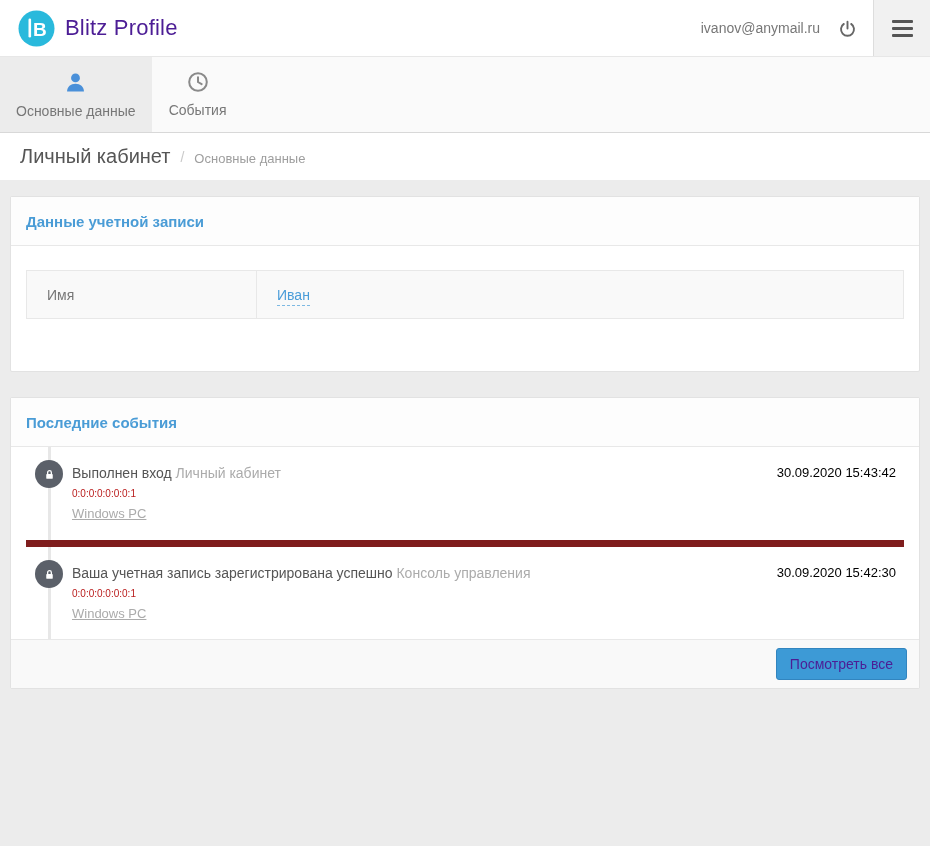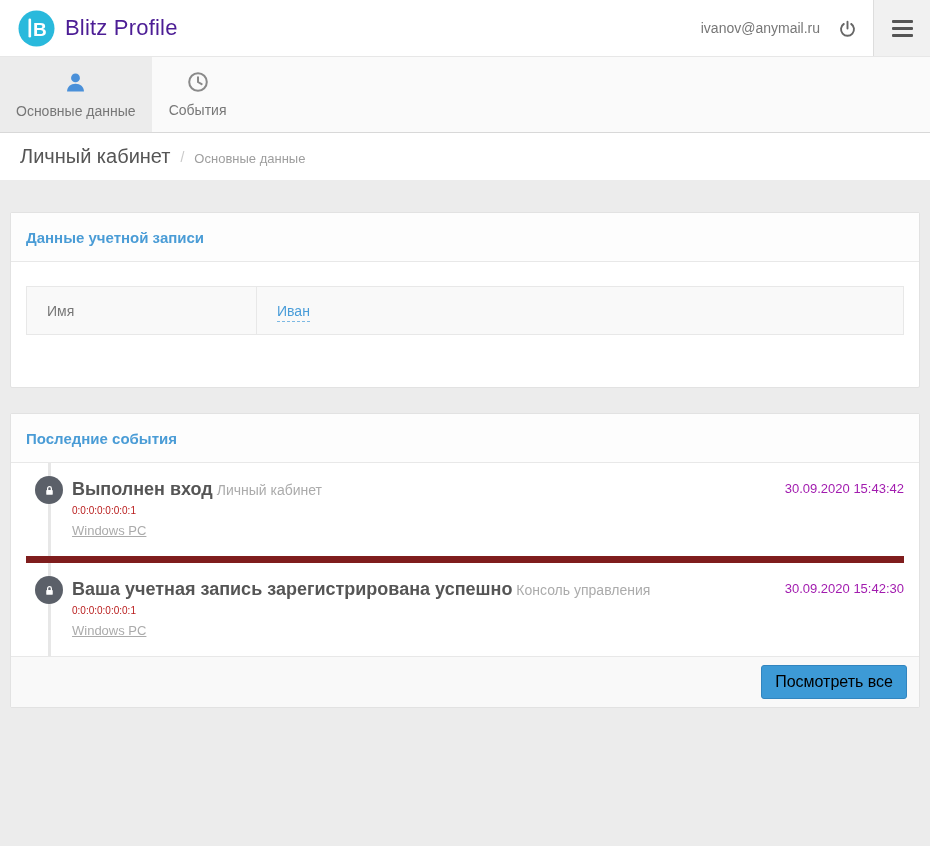--- a/index.html
+++ b/index.html
@@ -39,21 +39,21 @@
   .tab.active { background:#ececec; }
   .tab-label { font-size:14px; color:#777; white-space:nowrap; }
 
   
   .breadcrumb-bar { height:47px; background:#fff; display:flex; align-items:center; padding:0 20px; }
   .bc-title { font-size:20px; color:#555; }
   .bc-sep { color:#c9c9c9; font-size:14px; margin:0 10px; }
   .bc-section { font-size:13px; color:#9e9e9e; padding-top:3px; }
 
   
-  .content { padding:32px 10px 20px; }
+  .content { padding:16px 10px 20px; }
   .card { background:#fff; border:1px solid #e2e2e2; border-radius:2px; }
   .card + .card { margin-top:25px; }
   .card-heading {
     padding:16px 15px 15px; font-size:15px; font-weight:bold; color:#4a9cd6;
     border-bottom:1px solid #e8e8e8; background:#fdfdfd;
   }
 
   
   .account-body { padding:24px 15px 52px; }
   table.kv { width:100%; border-collapse:collapse; border:1px solid #e8e8e8; }
@@ -70,33 +70,33 @@
   
   .events { position:relative; }
   .timeline-line { position:absolute; left:37px; top:0; bottom:0; width:3px; background:#e7e7e7; }
   .event { position:relative; margin:0 15px; padding:16px 0 16px 46px; min-height:93px; }
   .event + .event { border-top:7px solid #7f1d1d; }
   .event-icon {
     position:absolute; left:9px; top:13px; width:28px; height:28px; border-radius:50%;
     background:#5b6069; display:flex; align-items:center; justify-content:center;
   }
   .event-line1 { line-height:20px; padding-right:170px; }
-  .event-title { font-weight:bold; color:#555; font-size:18px; }
+  .event-title { font-weight:normal; color:#555; font-size:14px; }
   .event-context { color:#ababab; font-size:14px; }
   .event-ip { color:#b91c1c; font-size:10px; line-height:18px; margin-top:2px; }
   .event-device { color:#ababab; font-size:13px; line-height:18px; margin-top:2px;text-decoration:underline; }
-  .event-time { position:absolute; right:0; top:18px; color:#a21caf; font-size:13px; }
+  .event-time { position:absolute; right:8px; top:18px; color:#000000; font-size:13px; }
 
   .card-footer {
     background:#f9f9f9; border-top:1px solid #e8e8e8; padding:8px 12px;
     display:flex; justify-content:flex-end;
   }
   .btn-primary {
     background:#3d9ad6; border:1px solid #3285bf; border-radius:3px;
-    color:#000000; font-size:16px; padding:7px 13px; cursor:pointer;
+    color:#4c1d95; font-size:14px; padding:7px 13px; cursor:pointer;
     font-family:inherit;
   }
 </style>
 </head>
 <body>
 
 <div class="page">
 
   <div class="header">
     <div class="brand">

